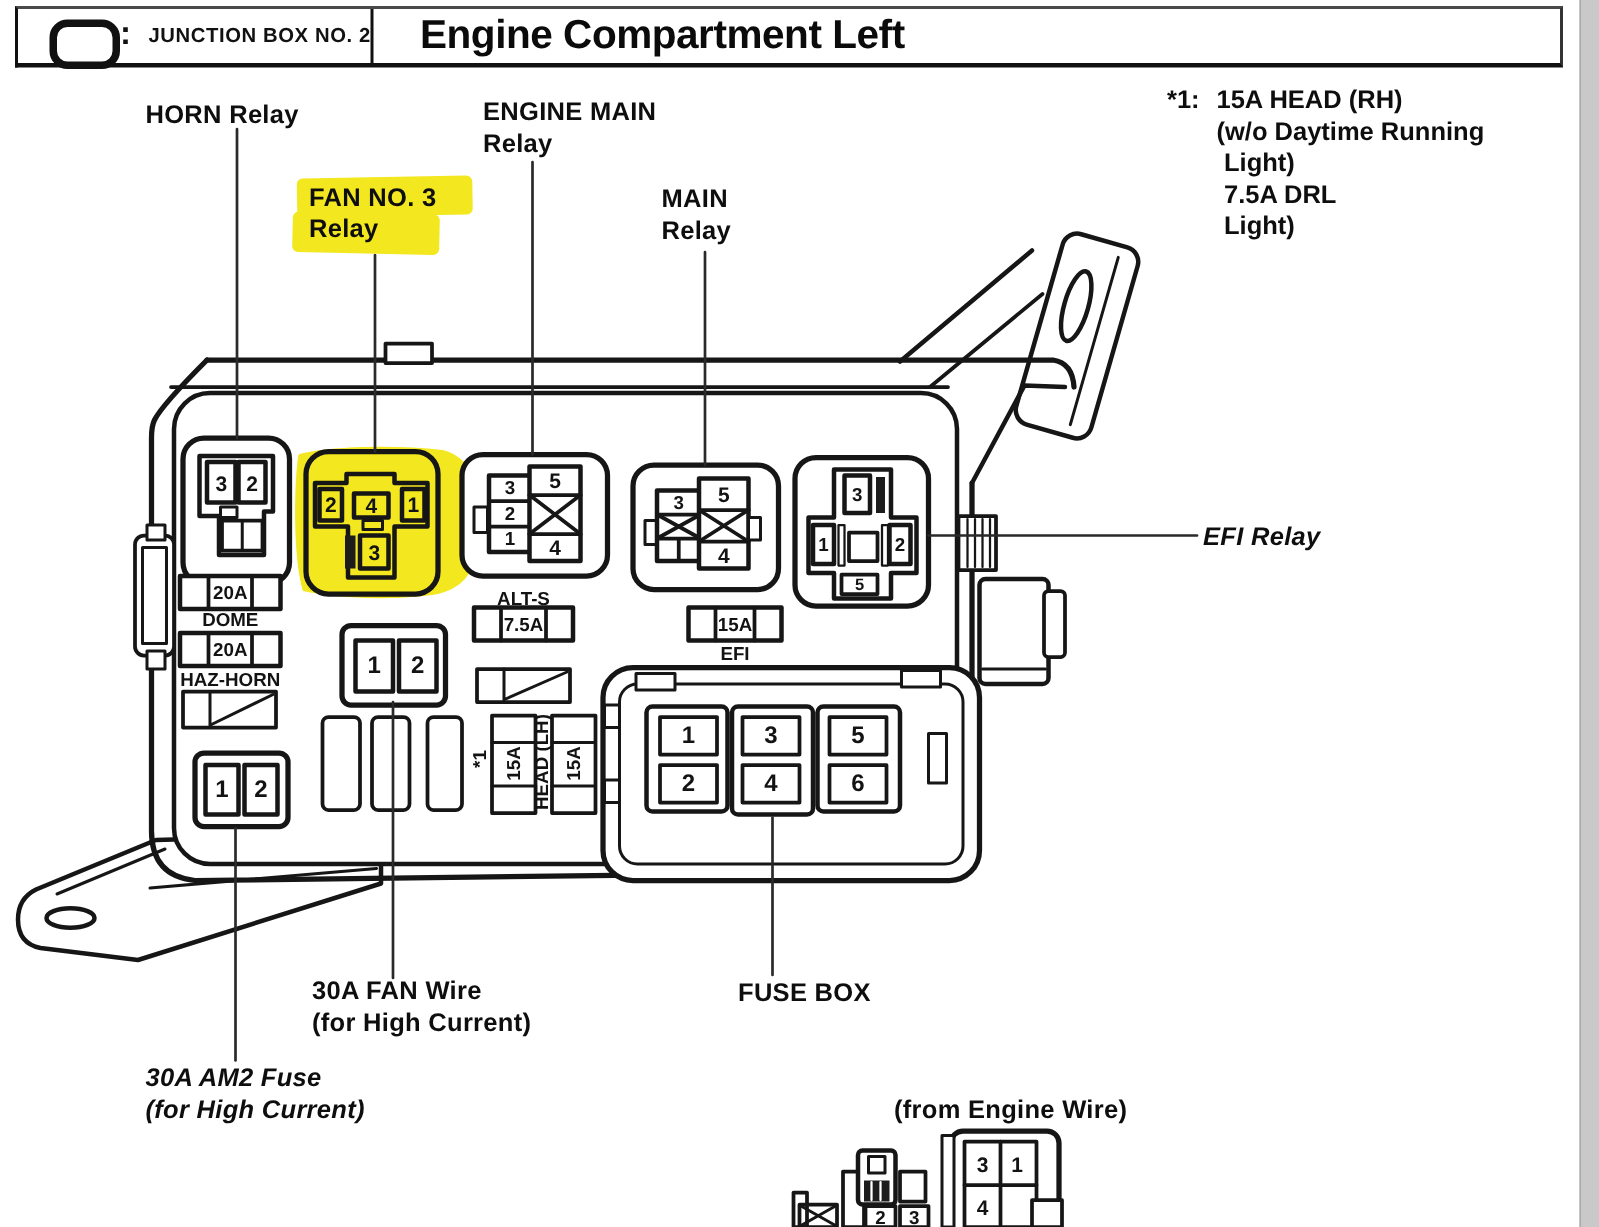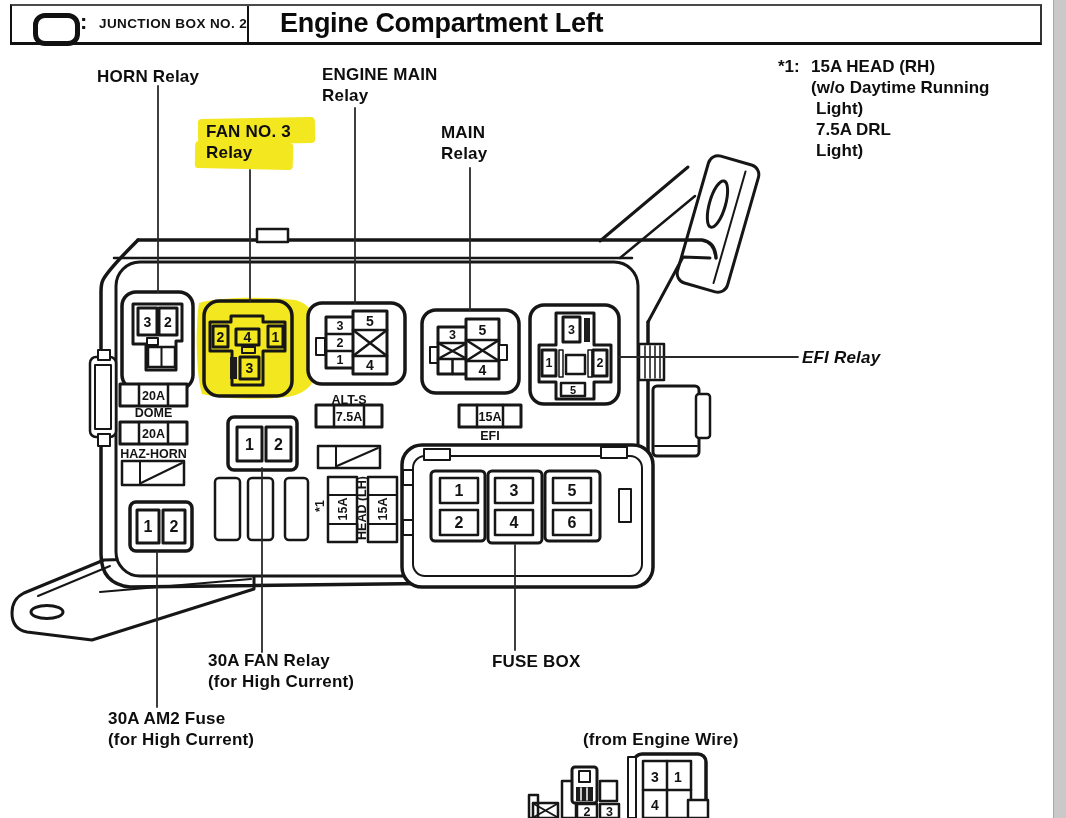--- a/index.html
+++ b/index.html
@@ -327,28 +327,28 @@
     <div>ENGINE MAIN</div>
     <div>Relay</div>
   </div>
   <div class="lbl" style="left:441px;top:122px;">
     <div>MAIN</div>
     <div>Relay</div>
   </div>
   <div class="lbl" style="left:802px;top:347px;font-style:italic;">EFI Relay</div>
   <div class="lbl" style="left:492px;top:651px;">FUSE BOX</div>
   <div class="lbl" style="left:208px;top:650px;">
-    <div>30A FAN Relay</div>
+    <div>30A FAN Wire</div>
     <div>(for High Current)</div>
   </div>
-  <div class="lbl" style="left:108px;top:708px;">
+  <div class="lbl" style="left:97px;top:708px;font-style:italic;">
     <div>30A AM2 Fuse</div>
     <div>(for High Current)</div>
   </div>
-  <div class="lbl" style="left:583px;top:729px;">(from Engine Wire)</div>
+  <div class="lbl" style="left:596px;top:729px;">(from Engine Wire)</div>
 
   <div class="note">
     <div><span class="star">*1:</span><span>15A HEAD (RH)</span></div>
     <div class="ind">(w/o Daytime Running</div>
     <div class="ind2">Light)</div>
     <div class="ind2">7.5A DRL</div>
     <div class="ind2">Light)</div>
   </div>
 
   <div class="edge"></div>

